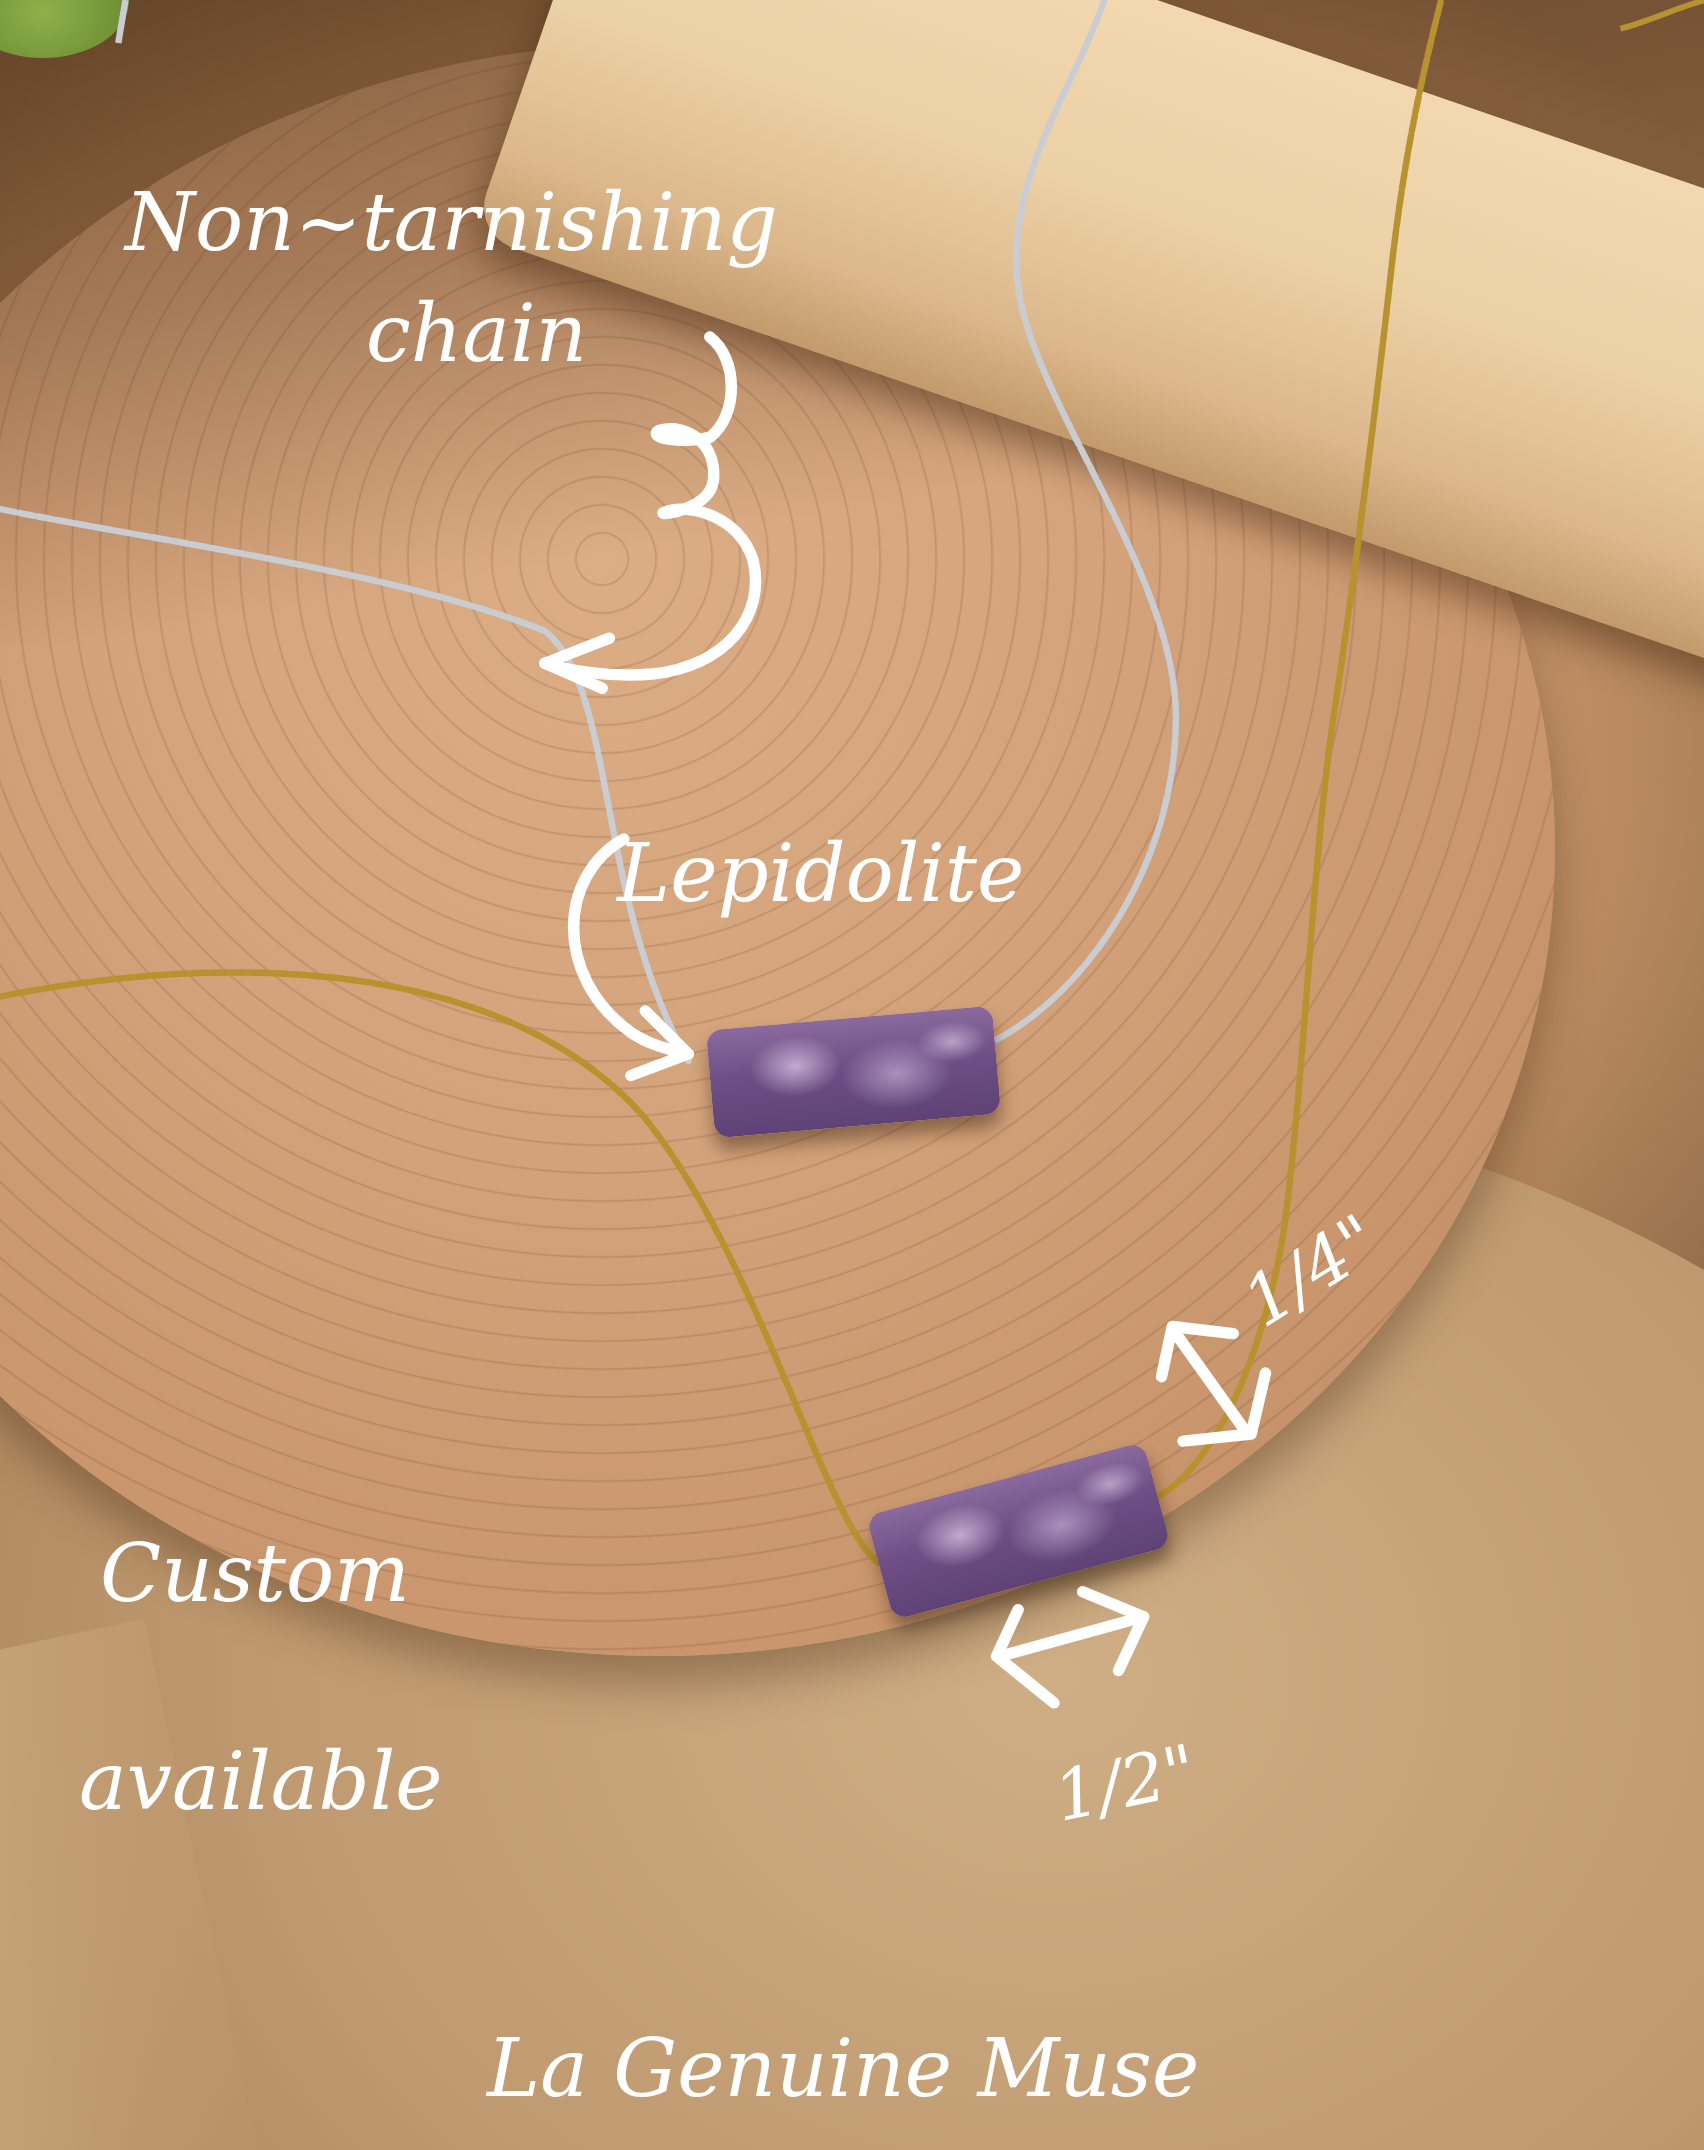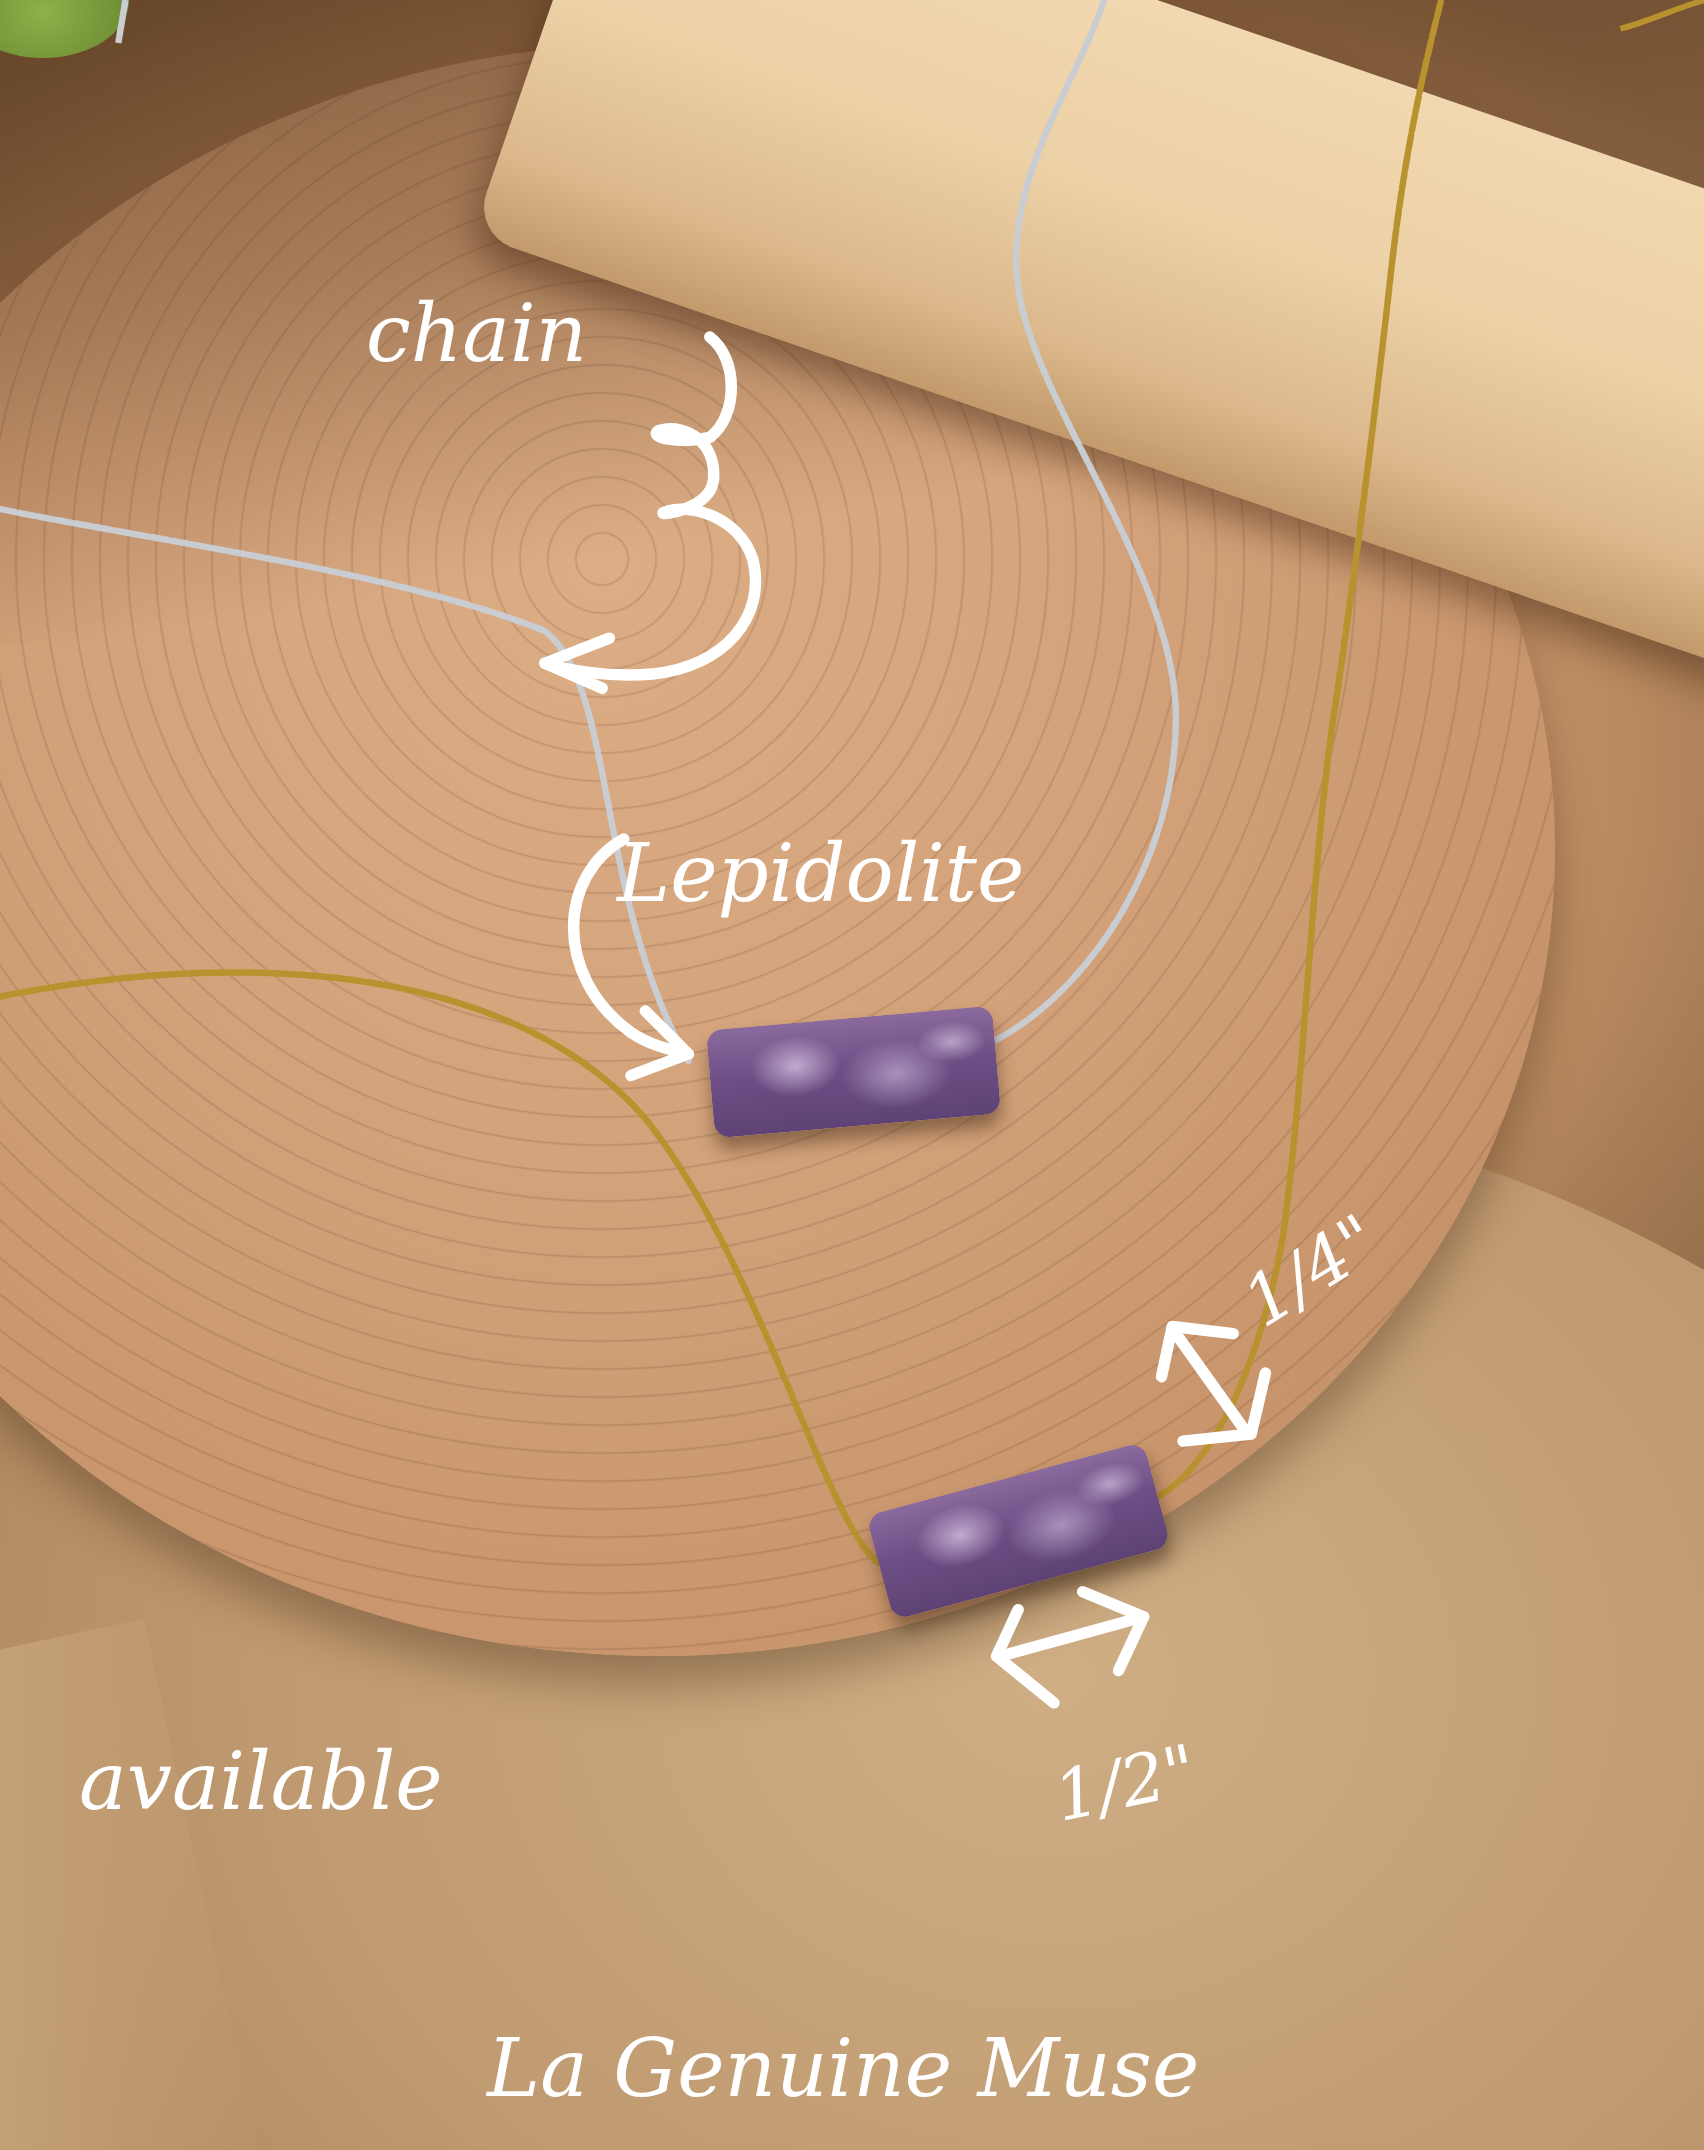--- a/index.html
+++ b/index.html
@@ -106,20 +106,22 @@
       <path d="M 1640 1860 L 1740 2000"></path>
       <path d="M 1620 1920 L 1635 1850 L 1720 1860"></path>
       <path d="M 1650 2010 L 1745 2000 L 1765 1915"></path>
 
       <path d="M 1395 2310 L 1595 2255"></path>
       <path d="M 1420 2245 L 1390 2310 L 1470 2375"></path>
       <path d="M 1510 2220 L 1595 2255 L 1560 2330"></path>
     </g>
   </svg>
 
+  <div class="label lbl-chain-1">Non~tarnishing</div>
   <div class="label lbl-chain-2">chain</div>
   <div class="label lbl-lep-2">Lepidolite</div>
   <div class="label lbl-quarter">1/4"</div>
   <div class="label lbl-half">1/2"</div>
+  <div class="label lbl-custom-1">Custom</div>
   <div class="label lbl-custom-3">available</div>
   <div class="label lbl-brand">La Genuine Muse</div>
 </div>
 
 
 </body></html>

